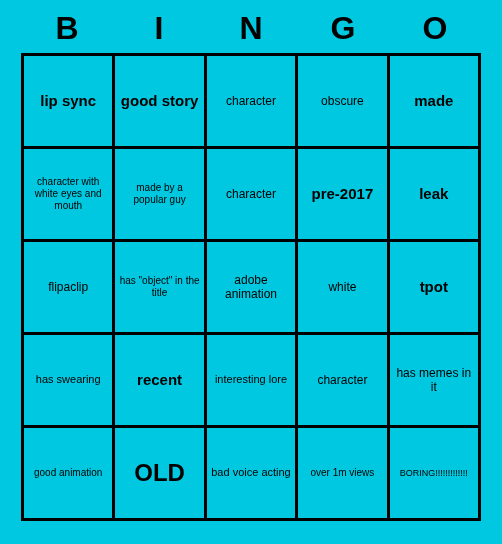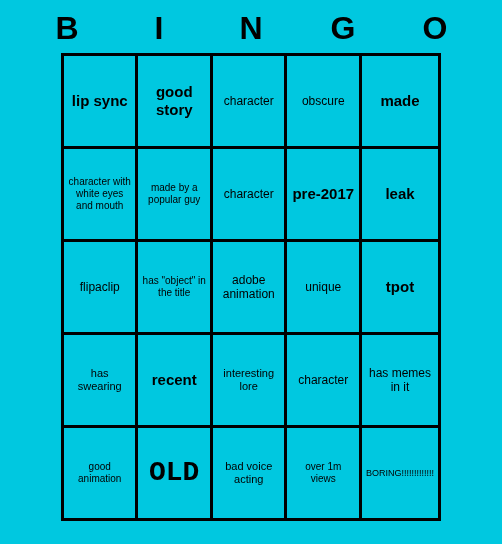--- a/index.html
+++ b/index.html
@@ -25,21 +25,21 @@
       font-size: 32px;
       font-weight: bold;
       color: #000;
       width: 82px;
       text-align: center;
     }
     .bingo-grid {
       display: grid;
       grid-template-columns: repeat(5, 1fr);
       grid-template-rows: repeat(5, 1fr);
-      width: 380px;
+      width: 460px;
       height: 468px;
       border: 2px solid #000;
       background-color: #000;
       gap: 1px;
     }
     .bingo-cell {
       background-color: #00c8e0;
       border: 1px solid #000;
       display: flex;
       align-items: center;
@@ -77,27 +77,27 @@
 
   <div class="bingo-cell" style="font-size:10px;">character with white eyes and mouth</div>
   <div class="bingo-cell" style="font-size:10px;">made by a popular guy</div>
   <div class="bingo-cell">character</div>
   <div class="bingo-cell bold-text">pre-2017</div>
   <div class="bingo-cell bold-text">leak</div>
 
   <div class="bingo-cell">flipaclip</div>
   <div class="bingo-cell" style="font-size:10px;">has "object" in the title</div>
   <div class="bingo-cell">adobe animation</div>
-  <div class="bingo-cell">unique</div>
+  <div class="bingo-cell">white</div>
   <div class="bingo-cell bold-text">tpot</div>
 
   <div class="bingo-cell" style="font-size:11px;">has swearing</div>
   <div class="bingo-cell bold-text">recent</div>
   <div class="bingo-cell" style="font-size:11px;">interesting lore</div>
   <div class="bingo-cell">character</div>
   <div class="bingo-cell" style="font-size:12px;">has memes in it</div>
 
   <div class="bingo-cell" style="font-size:10px;">good animation</div>
-  <div class="bingo-cell bold-text" style="font-size:28px;font-family:Liberation Mono, monospace;">OLD</div>
+  <div class="bingo-cell bold-text" style="font-size:24px;">OLD</div>
   <div class="bingo-cell" style="font-size:11px;">bad voice acting</div>
   <div class="bingo-cell" style="font-size:10px;">over 1m views</div>
   <div class="bingo-cell" style="font-size:9px;">BORING!!!!!!!!!!!!!</div>
 </div>
 
 </body></html>

